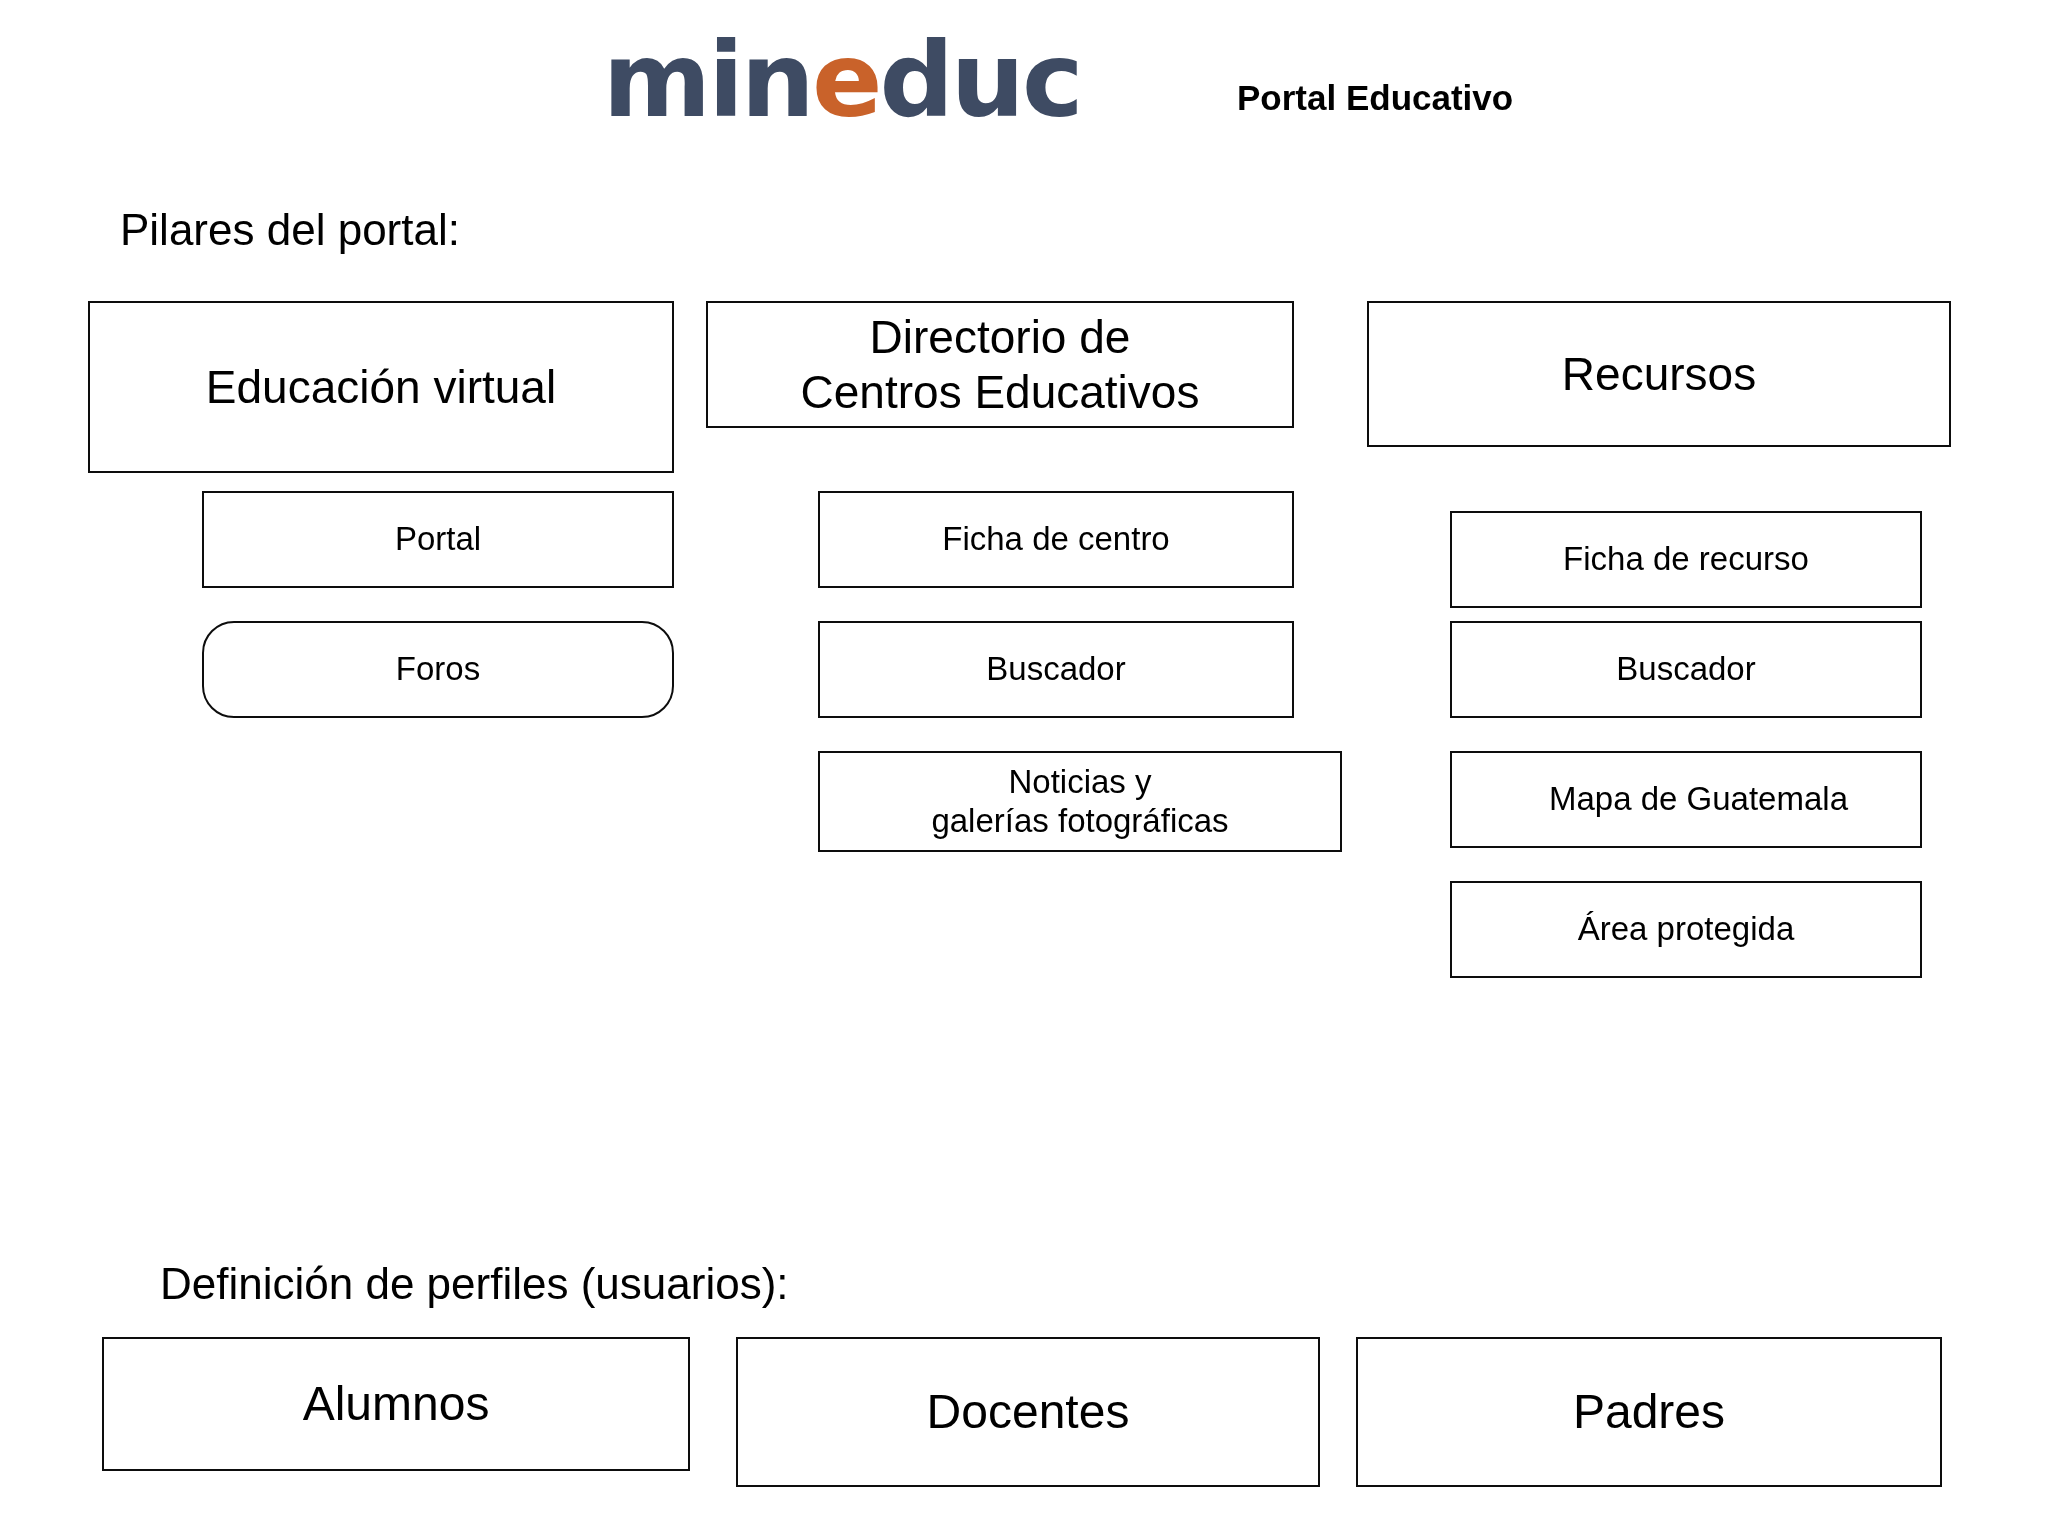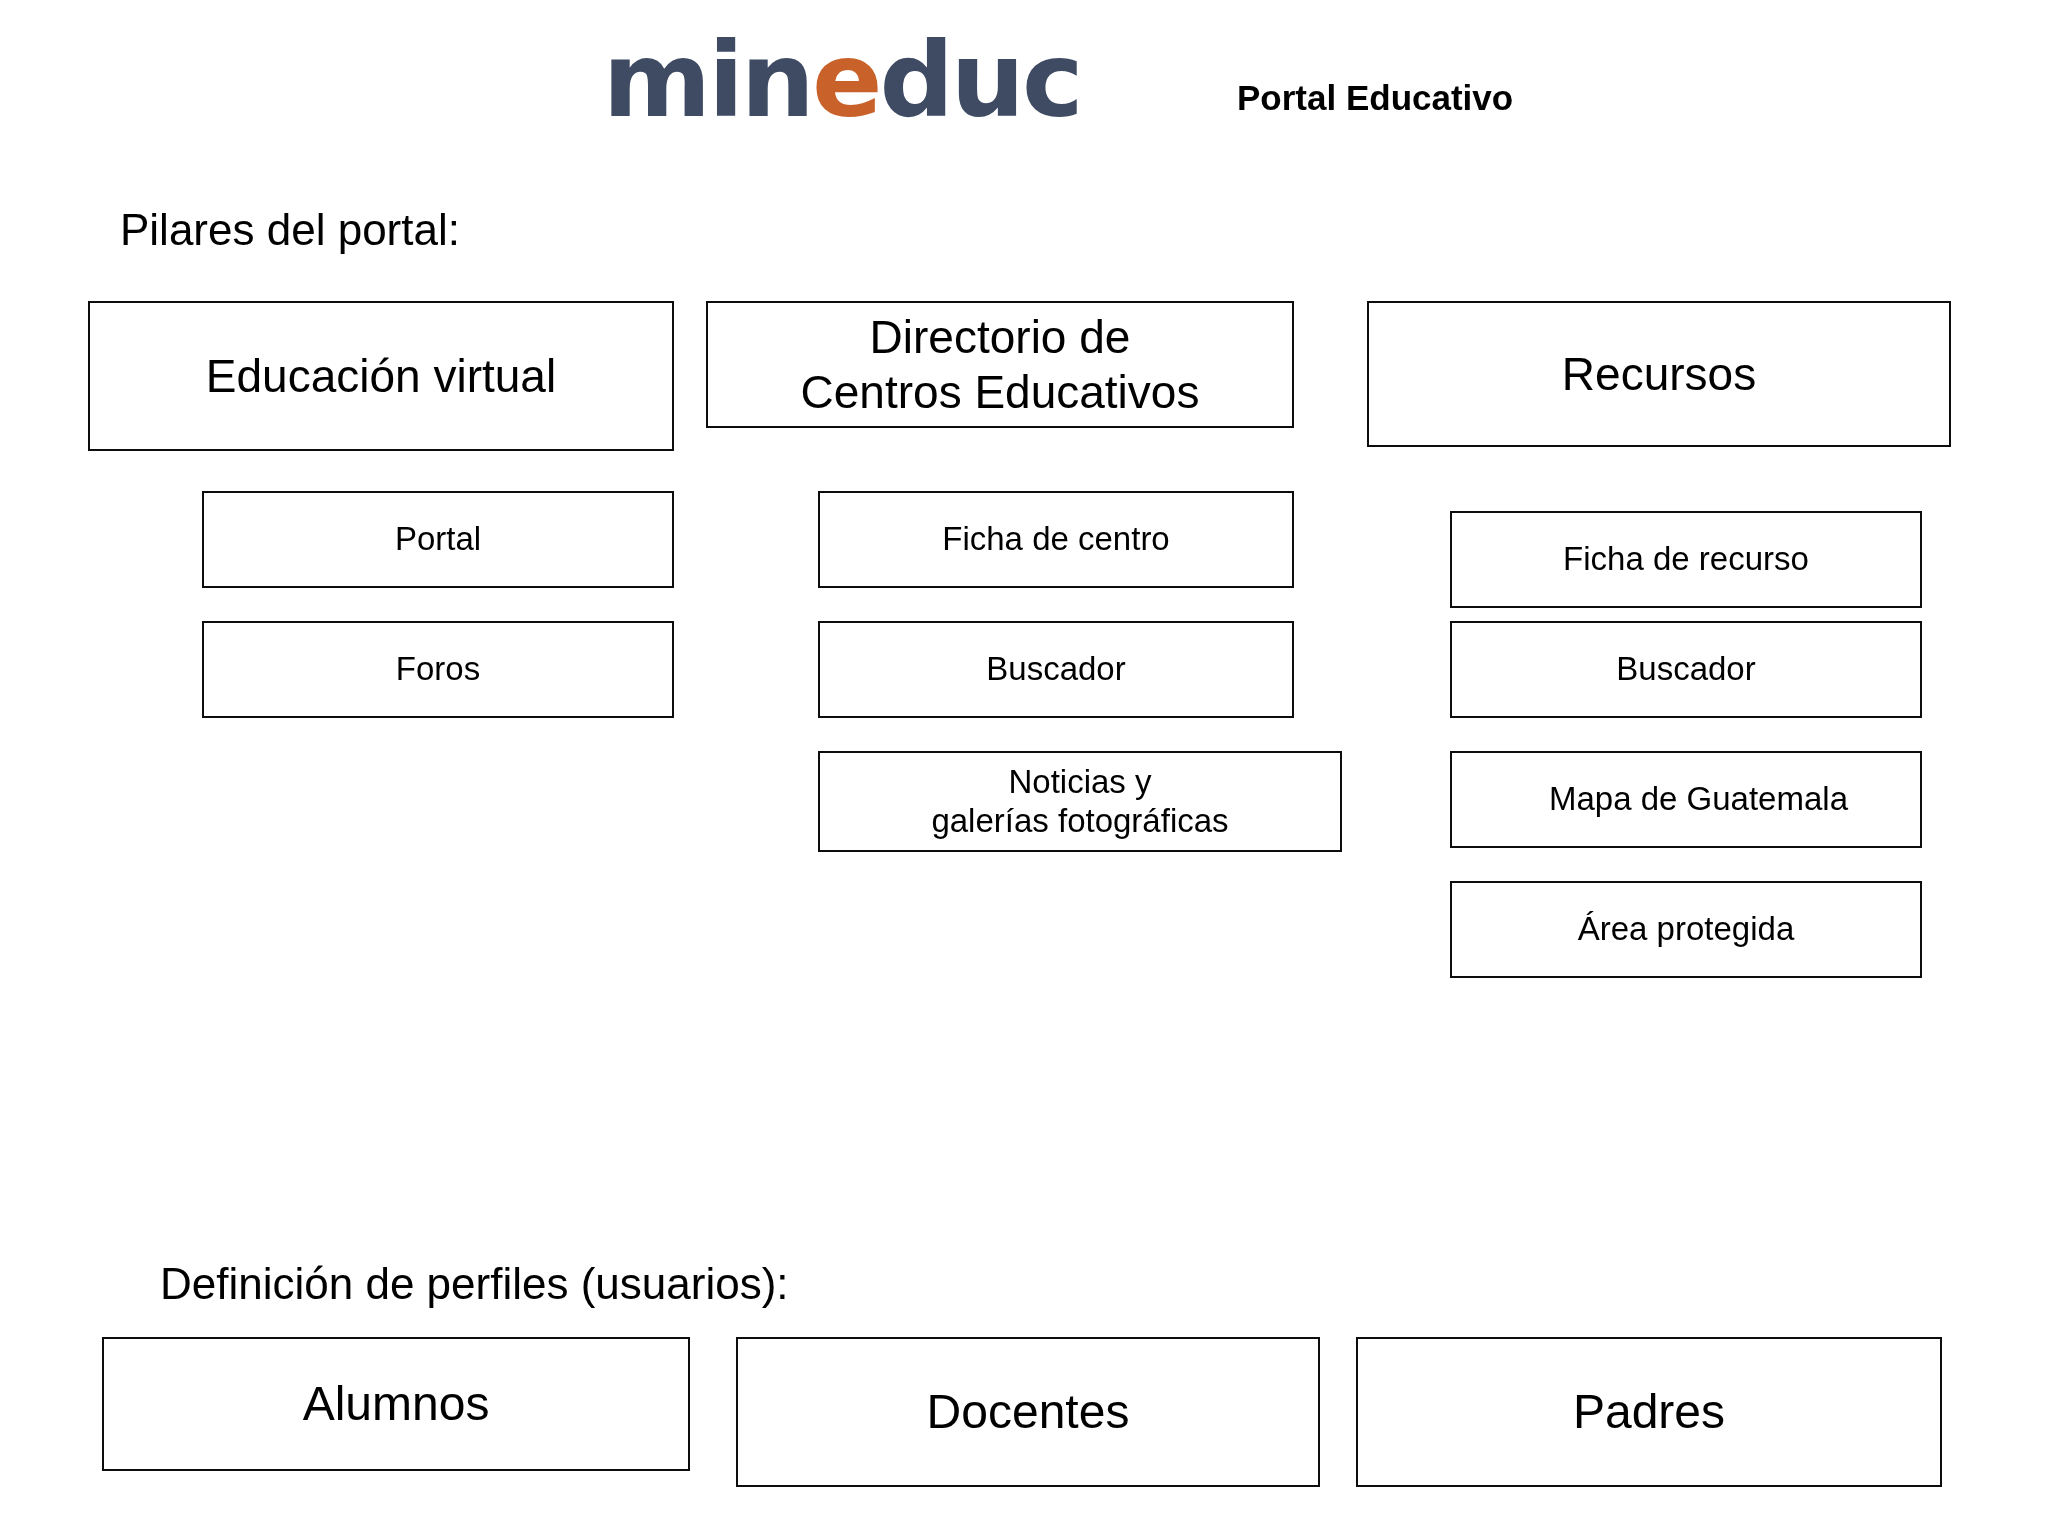--- a/index.html
+++ b/index.html
@@ -77,23 +77,23 @@
 </head>
 <body>
 
 <div id="logo-block">
   <div id="wordmark"><span>min</span><span class="accent">e</span><span>duc</span></div>
   <div id="subtitle">Portal Educativo</div>
 </div>
 
 <div class="section-heading" style="left:120px; top:208px;">Pilares del portal:</div>
 
-<div class="box pillar-box" style="left:88px; top:301px; width:586px; height:150px;">Educación virtual</div>
+<div class="box pillar-box" style="left:88px; top:301px; width:586px; height:172px;">Educación virtual</div>
 <div class="box sub-box" style="left:202px; top:491px; width:472px; height:97px;">Portal</div>
-<div class="box sub-box" style="left:202px; top:621px; width:472px; height:97px;">Foros</div>
+<div class="box sub-box" style="left:202px; top:621px; width:472px; height:97px;border-radius:32px;">Foros</div>
 
 <div class="box pillar-box" style="left:706px; top:301px; width:588px; height:127px;">Directorio de
 Centros Educativos</div>
 <div class="box sub-box" style="left:818px; top:491px; width:476px; height:97px;">Ficha de centro</div>
 <div class="box sub-box" style="left:818px; top:621px; width:476px; height:97px;">Buscador</div>
 <div class="box sub-box" style="left:818px; top:751px; width:524px; height:101px;">Noticias y
 galerías fotográficas</div>
 
 <div class="box pillar-box" style="left:1338px; top:301px; width:584px; height:146px;margin-left:29px;">Recursos</div>
 <div class="box sub-box" style="left:1450px; top:511px; width:472px; height:97px;">Ficha de recurso</div>

